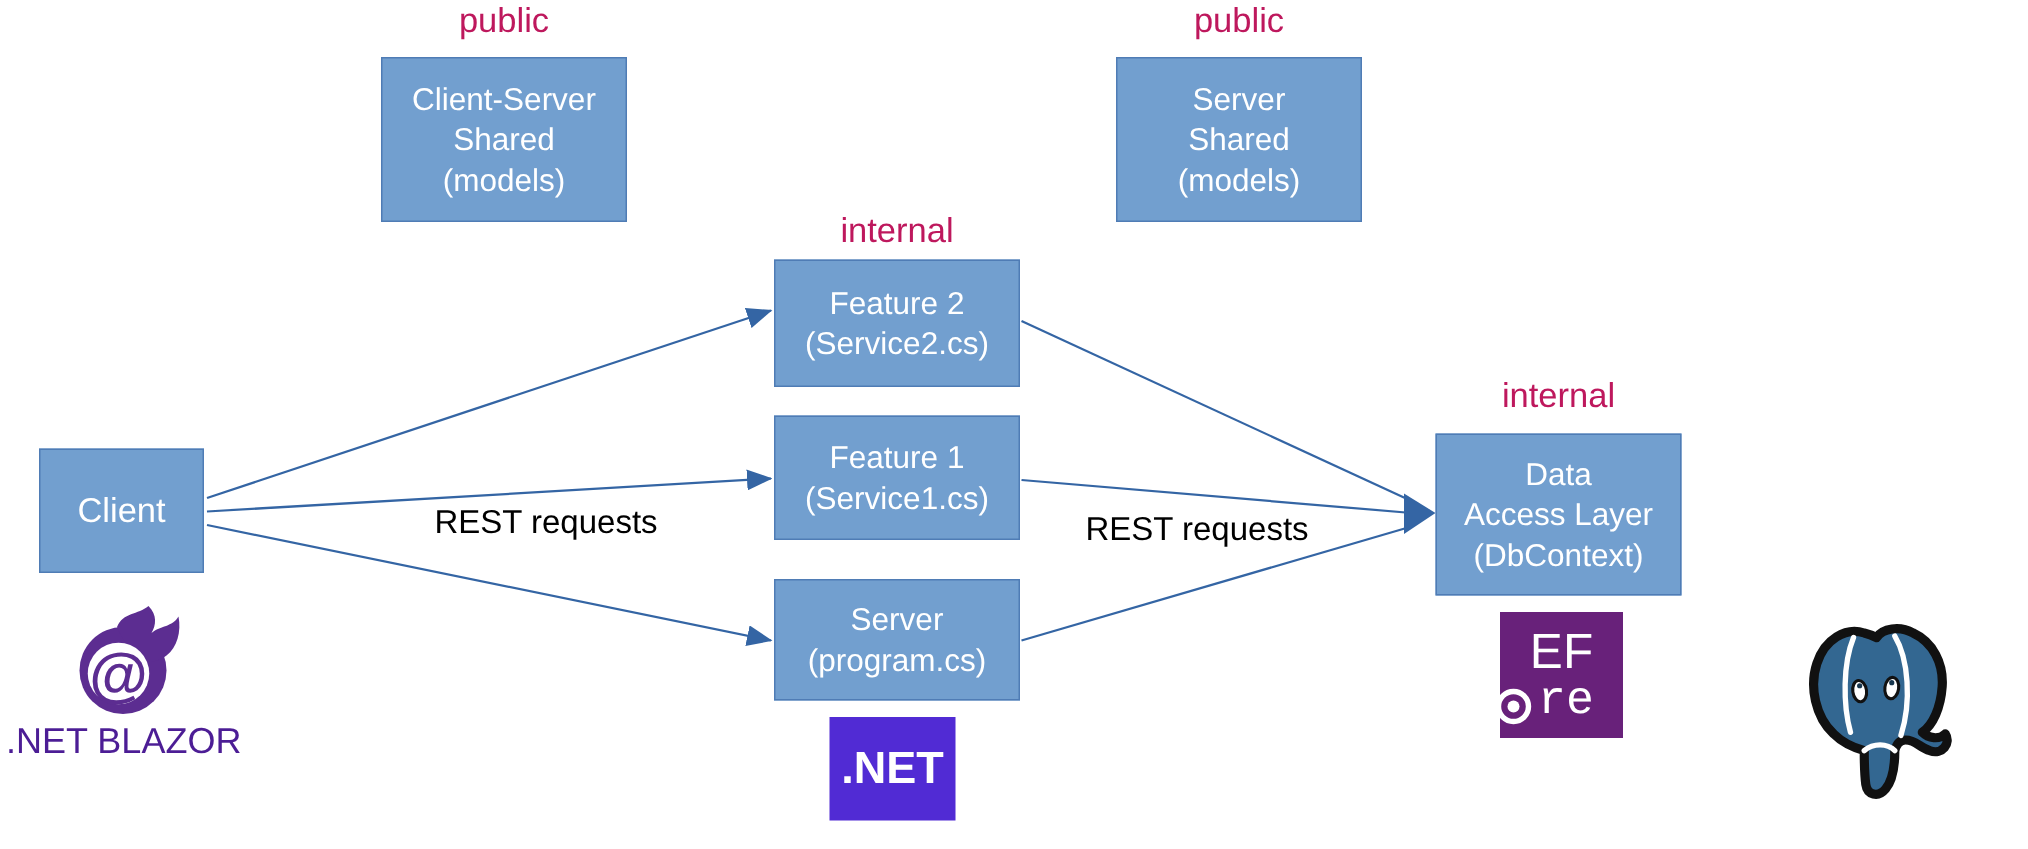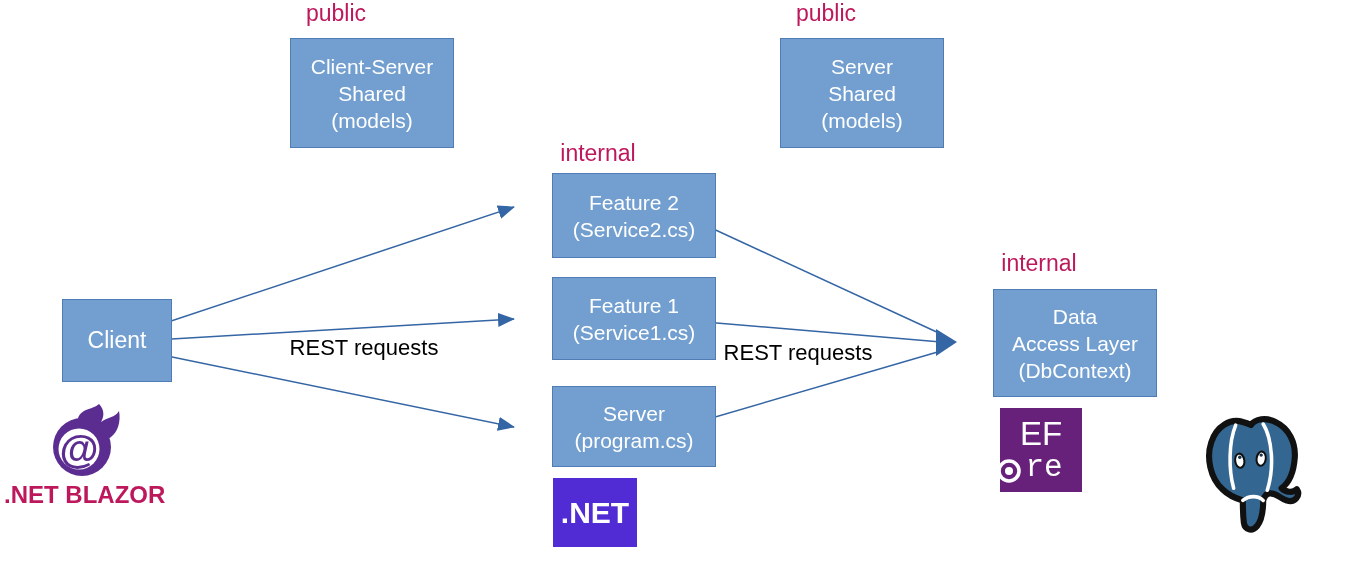--- a/index.html
+++ b/index.html
@@ -4,33 +4,33 @@
 <style>
   html,body{margin:0;padding:0;background:#ffffff;}
   .canvas{
     position:relative;width:1352px;height:566px;background:#ffffff;overflow:hidden;
     font-family:"Liberation Sans",sans-serif;
   }
   .connectors{position:absolute;left:0;top:0;z-index:0;}
   .node{
     position:absolute;z-index:1;background:#729FCF;border:1px solid #4F7CB5;
     color:#FFFFFF;display:flex;flex-direction:column;align-items:center;justify-content:center;
-    text-align:center;font-size:21px;line-height:27px;box-sizing:border-box;margin-left:36px;
+    text-align:center;font-size:21px;line-height:27px;box-sizing:border-box;
   }
   .node span{display:block;}
   .node.client{font-size:23px;}
   .tag{
     position:absolute;z-index:1;font-size:23px;color:#be185d;text-align:center;line-height:20px;
   }
   .edge-label{
     position:absolute;z-index:1;font-size:22px;line-height:27px;color:#000000;text-align:center;
   }
   .logo{position:absolute;z-index:1;}
   .blazor-caption{
-    position:absolute;z-index:1;font-size:24px;font-weight:bold;color:#be185d;
+    position:absolute;z-index:1;font-size:24px;font-weight:normal;color:#4c1d95;
     text-align:center;letter-spacing:0px;white-space:nowrap;
   }
   .dotnet-logo{
     position:absolute;z-index:1;background:#512BD4;color:#FFFFFF;
     display:flex;align-items:center;justify-content:center;
     font-size:30px;font-weight:bold;
   }
   .efcore-logo{
     position:absolute;z-index:1;background:#68217A;color:#FFFFFF;
     display:flex;flex-direction:column;align-items:center;justify-content:center;

